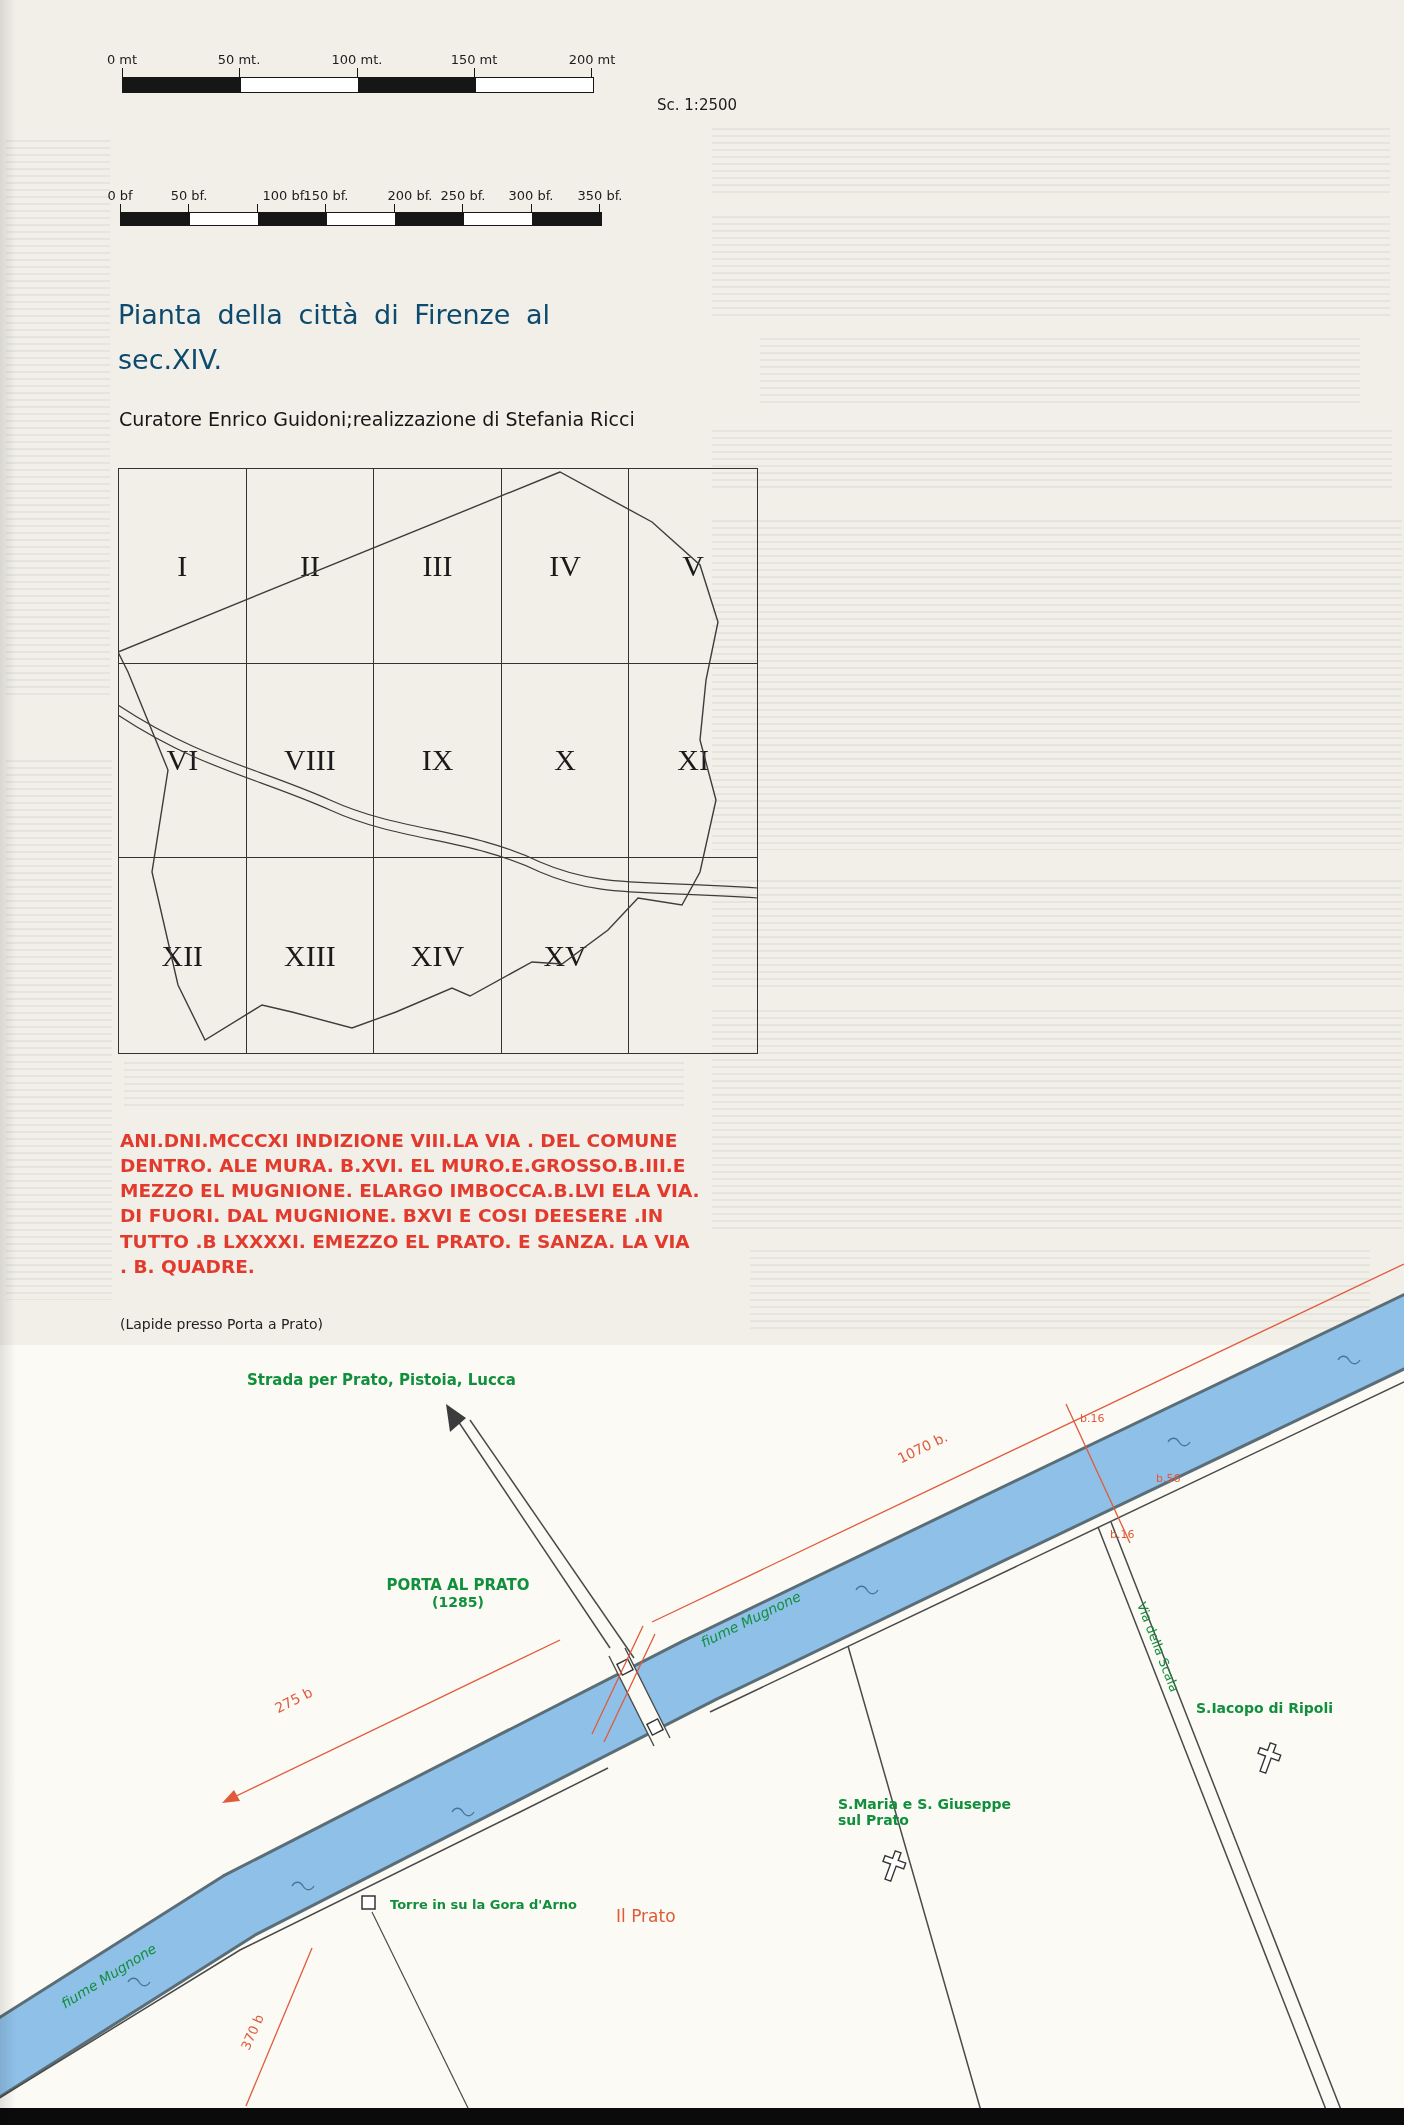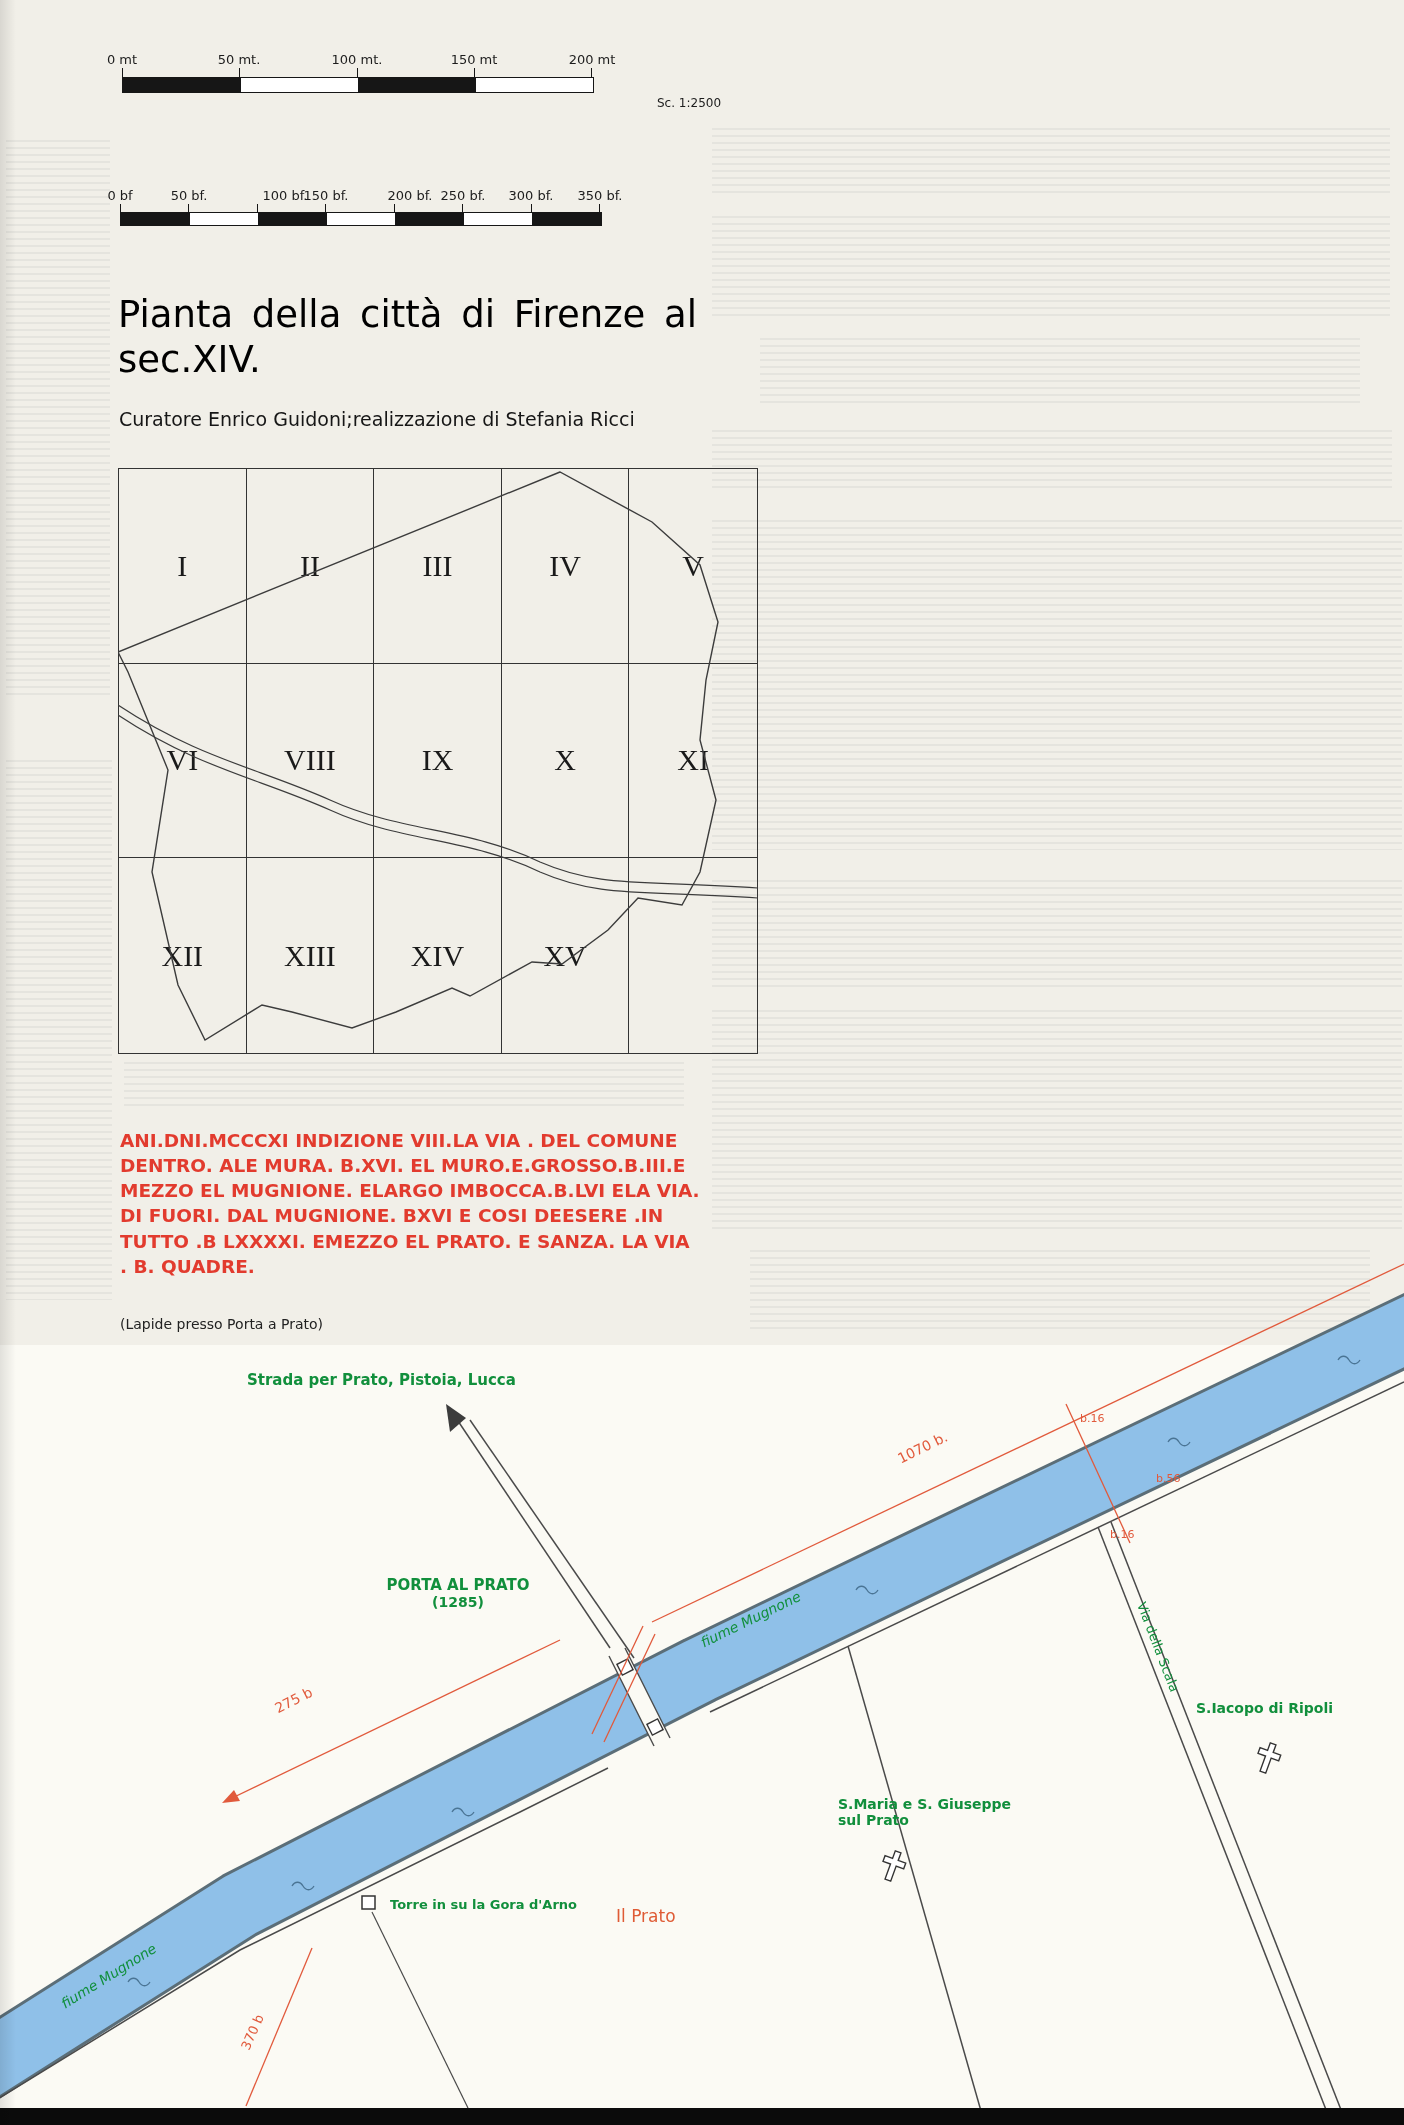--- a/index.html
+++ b/index.html
@@ -11,23 +11,23 @@
     background:linear-gradient(90deg,rgba(0,0,0,.10),rgba(0,0,0,0));pointer-events:none;z-index:30;}
   
   .bleed{position:absolute;opacity:.07;filter:blur(.5px);pointer-events:none;
     background:repeating-linear-gradient(180deg,#5a5c66 0 2px,transparent 2px 7px);}
   
   .sbar{position:absolute;border:1px solid #161616;display:flex;background:#fff;}
   .sbar .seg{flex:1;height:100%;}
   .sbar .seg.b{background:#161616;}
   .tick{position:absolute;width:1px;background:#161616;}
   .sbar-label{position:absolute;transform:translateX(-50%);font-size:13px;white-space:nowrap;}
-  .scale-note{position:absolute;font-size:12px;text-align:center;}
-  
-  .title{position:absolute;font-size:37px;line-height:45px;color:#000000;word-spacing:7px;}
+  .scale-note{position:absolute;font-size:15px;text-align:center;}
+  
+  .title{position:absolute;font-size:27px;line-height:45px;color:#0c4a6e;word-spacing:7px;}
   .subtitle{position:absolute;font-size:19px;color:#161616;text-align:center;}
   
   .gi{position:absolute;left:118px;top:468px;width:640px;height:586px;}
   .gi-grid{position:absolute;inset:0;display:grid;grid-template-columns:repeat(5,1fr);
     grid-template-rows:repeat(3,1fr);border:1.5px solid #333;}
   .gi-grid .cell{border-right:1.5px solid #333;border-bottom:1.5px solid #333;
     display:flex;align-items:center;justify-content:center;}
   .gi-grid .cell:nth-child(5n){border-right:none;}
   .gi-grid .cell:nth-child(n+11){border-bottom:none;}
   .gi-grid .cell span{font-family:"Liberation Serif","DejaVu Serif",serif;font-size:30px;color:#1a1a1a;}

